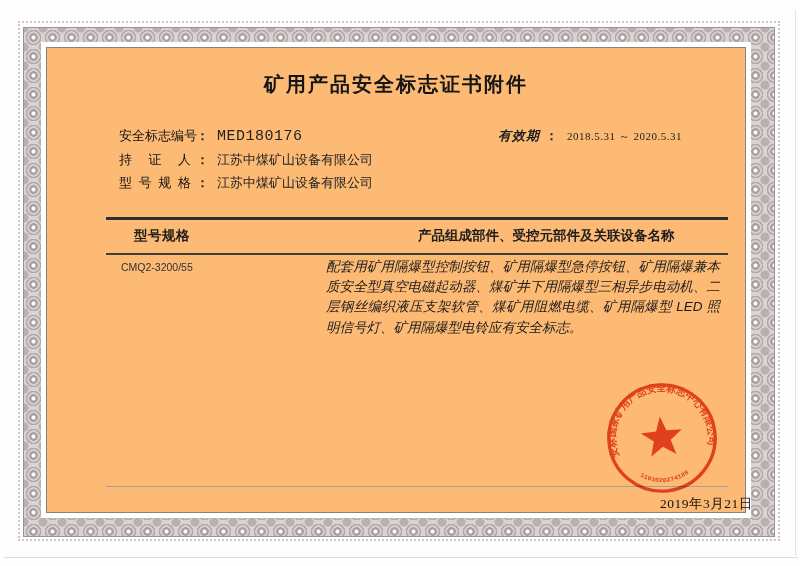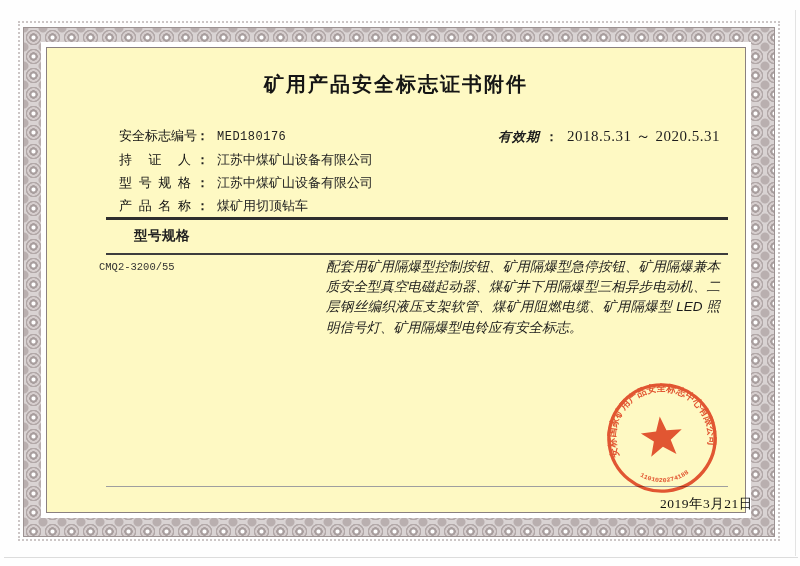--- a/index.html
+++ b/index.html
@@ -25,49 +25,49 @@
     background-image:
       radial-gradient(circle at 50% 50%, #ffffff 0 1.5px, #a89e9e 2.5px 4px, #d6cece 4.5px 6px, #b2a8a8 6.5px 7.5px, transparent 8px),
       radial-gradient(circle at 0% 0%, #b9afaf 0 4px, transparent 5px),
       radial-gradient(circle at 100% 0%, #b9afaf 0 4px, transparent 5px),
       radial-gradient(circle at 0% 100%, #b9afaf 0 4px, transparent 5px),
       radial-gradient(circle at 100% 100%, #b9afaf 0 4px, transparent 5px);
     background-size:19px 19px;
   }
   .content{
     position:absolute;left:46px;top:47px;right:54px;bottom:53px;
-    background:#fef9c3;border:1.5px solid #8a8080;
+    background:#fdba74;border:1.5px solid #8a8080;
     box-shadow:0 0 0 5px #ffffff;
   }
 
   
   .title{
     position:absolute;left:0;right:0;top:23px;text-align:center;
     font-size:20px;font-weight:bold;letter-spacing:2px;color:#151515;
   }
   .frow{position:absolute;left:72px;height:20px;font-size:13px;white-space:nowrap;}
   .flabel{
     display:inline-block;width:72px;font-weight:normal;color:#111;
     text-align:justify;text-align-last:justify;vertical-align:baseline;
   }
   .fcolon{font-weight:bold;margin-left:5px;}
   .fvalue{margin-left:8px;color:#222;}
-  .mono{font-family:"Liberation Mono",monospace;font-size:12px;letter-spacing:0.5px;}
+  .mono{font-family:"Liberation Mono",monospace;font-size:15px;letter-spacing:0.5px;}
   .validity{position:absolute;left:451px;top:79px;font-size:13px;white-space:nowrap;}
   .validity .vlabel{font-weight:bold;letter-spacing:1px;font-style:italic;}
-  .validity .vvalue{font-family:"Liberation Serif",serif;font-size:15px;margin-left:9px;letter-spacing:0.5px;}
+  .validity .vvalue{font-family:"Liberation Serif",serif;font-size:11px;margin-left:9px;letter-spacing:0.5px;}
 
   .rule{position:absolute;left:59px;width:622px;background:#333;}
   .rule1{top:169px;height:2.5px;background:#2e2e2e;}
   .rule2{top:205px;height:1.5px;background:#3d3d3d;}
   .rule3{top:438px;height:1px;background:#9f9f9f;}
 
   .th-model{position:absolute;left:87px;top:179px;font-size:13.5px;font-weight:bold;letter-spacing:0.5px;}
   .th-components{position:absolute;left:371px;top:179px;font-size:13.5px;font-weight:bold;}
-  .td-model{position:absolute;left:52px;top:213px;font-family:Liberation Mono, monospace;font-size:10.5px;color:#333;}
+  .td-model{position:absolute;left:74px;top:213px;font-family:Liberation Sans, sans-serif;font-size:10.5px;color:#333;}
   .td-components{
     position:absolute;left:279px;top:209px;width:394px;
     font-size:13.5px;line-height:20.2px;text-align:justify;color:#1b1b1b;font-style:italic;
   }
 
   .issue-date{
     position:absolute;left:613px;top:447px;font-size:13.5px;letter-spacing:0.5px;
     font-family:"Liberation Serif",serif;color:#111;white-space:nowrap;
   }
 
@@ -99,26 +99,24 @@
     </div>
 
     <div class="frow" style="top:103px">
       <span class="flabel">持证人</span><span class="fcolon">：</span><span class="fvalue">江苏中煤矿山设备有限公司</span>
     </div>
 
     <div class="frow" style="top:126px">
       <span class="flabel">型号规格</span><span class="fcolon">：</span><span class="fvalue">江苏中煤矿山设备有限公司</span>
     </div>
 
-    <div class="frow" style="top:149px">
-      <span class="flabel">产品名称</span><span class="fcolon">：</span><span class="fvalue">煤矿用切顶钻车</span>
-    </div>
 
     <div class="rule rule1"></div>
     <div class="th-model">型号规格</div>
+    <div class="th-components">产品组成部件、受控元部件及关联设备名称</div>
     <div class="rule rule2"></div>
 
     <div class="td-model">CMQ2-3200/55</div>
     <div class="td-components">配套用矿用隔爆型控制按钮、矿用隔爆型急停按钮、矿用隔爆兼本质安全型真空电磁起动器、煤矿井下用隔爆型三相异步电动机、二层钢丝编织液压支架软管、煤矿用阻燃电缆、矿用隔爆型 LED 照明信号灯、矿用隔爆型电铃应有安全标志。</div>
 
     <div class="rule rule3"></div>
 
     <div class="issue-date">2019年3月21日</div>
 
     <svg class="seal" viewBox="0 0 120 120">

